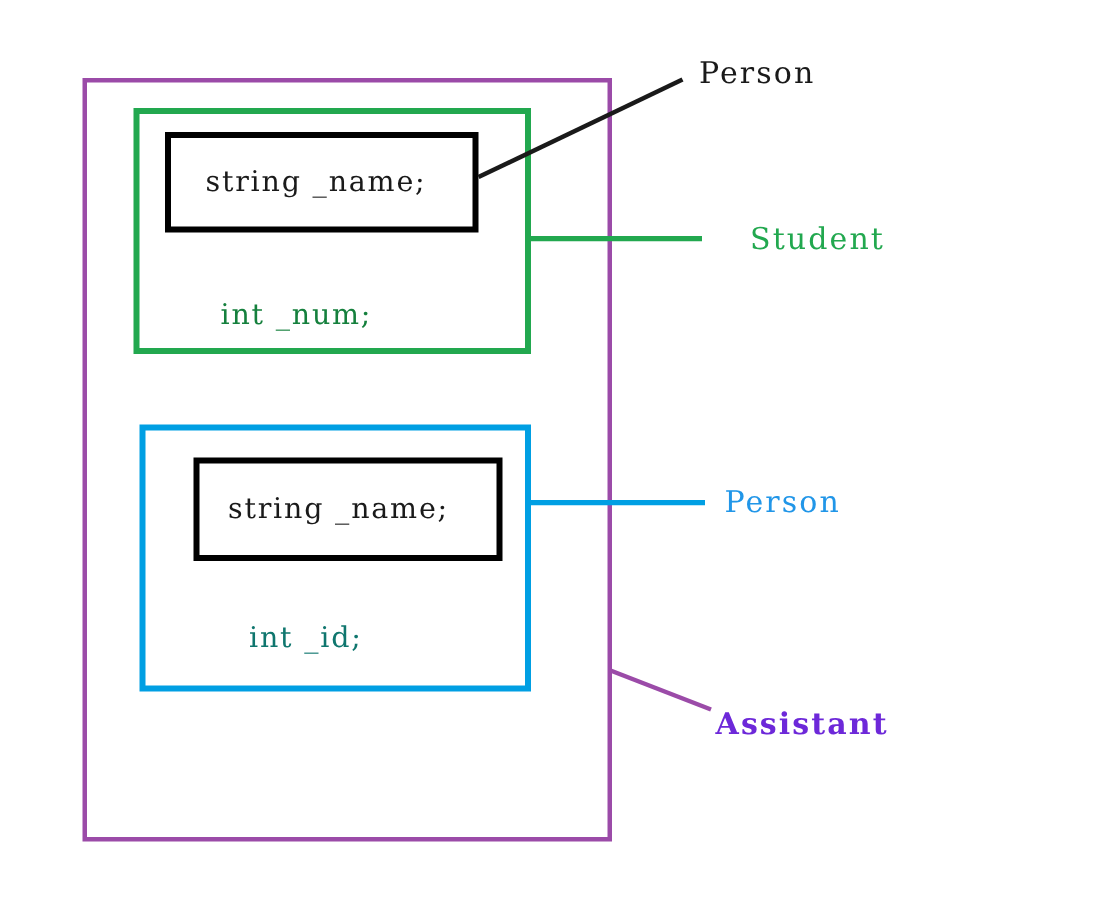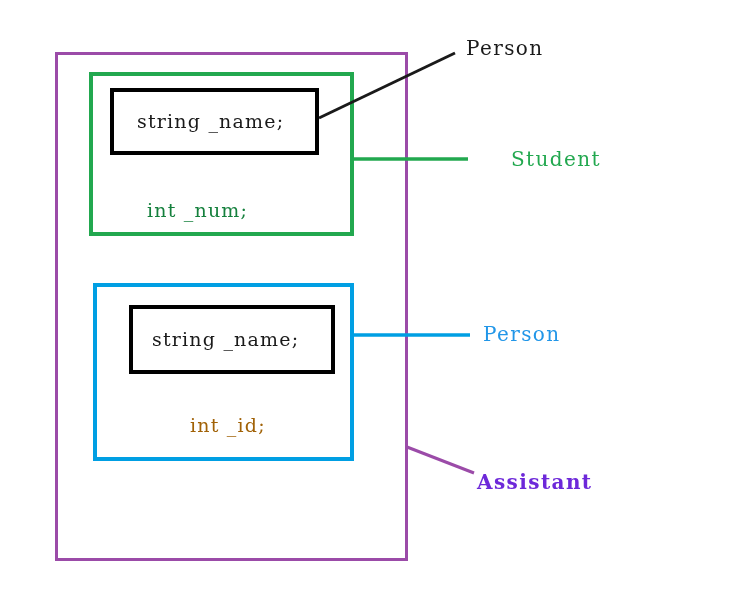--- a/index.html
+++ b/index.html
@@ -77,22 +77,21 @@
     color: #15803d;
   }
   .field-name-2 {
     left: 152px;
     top: 330px;
     color: #1a1a1a;
   }
   .field-id {
     left: 166px;
     top: 416px;
-    color: #a16207;
-    margin-left: 24px;
+    color: #0f766e;
   }
   .field-major {
     left: 118px;
     top: 505px;
     color: #2196E8;
     font-size: 20px;
   }
   .label {
     position: absolute;
     font-family: "DejaVu Serif", serif;
@@ -100,21 +99,21 @@
     letter-spacing: 1.4px;
     white-space: nowrap;
     line-height: 1;
   }
   .label-person {
     left: 466px;
     top: 38px;
     color: #1a1a1a;
   }
   .label-student {
-    left: 511px;
+    left: 500px;
     top: 149px;
     color: #22A84F;
   }
   .label-teacher {
     left: 483px;
     top: 324px;
     color: #2196E8;
   }
   .label-assistant {
     left: 477px;

